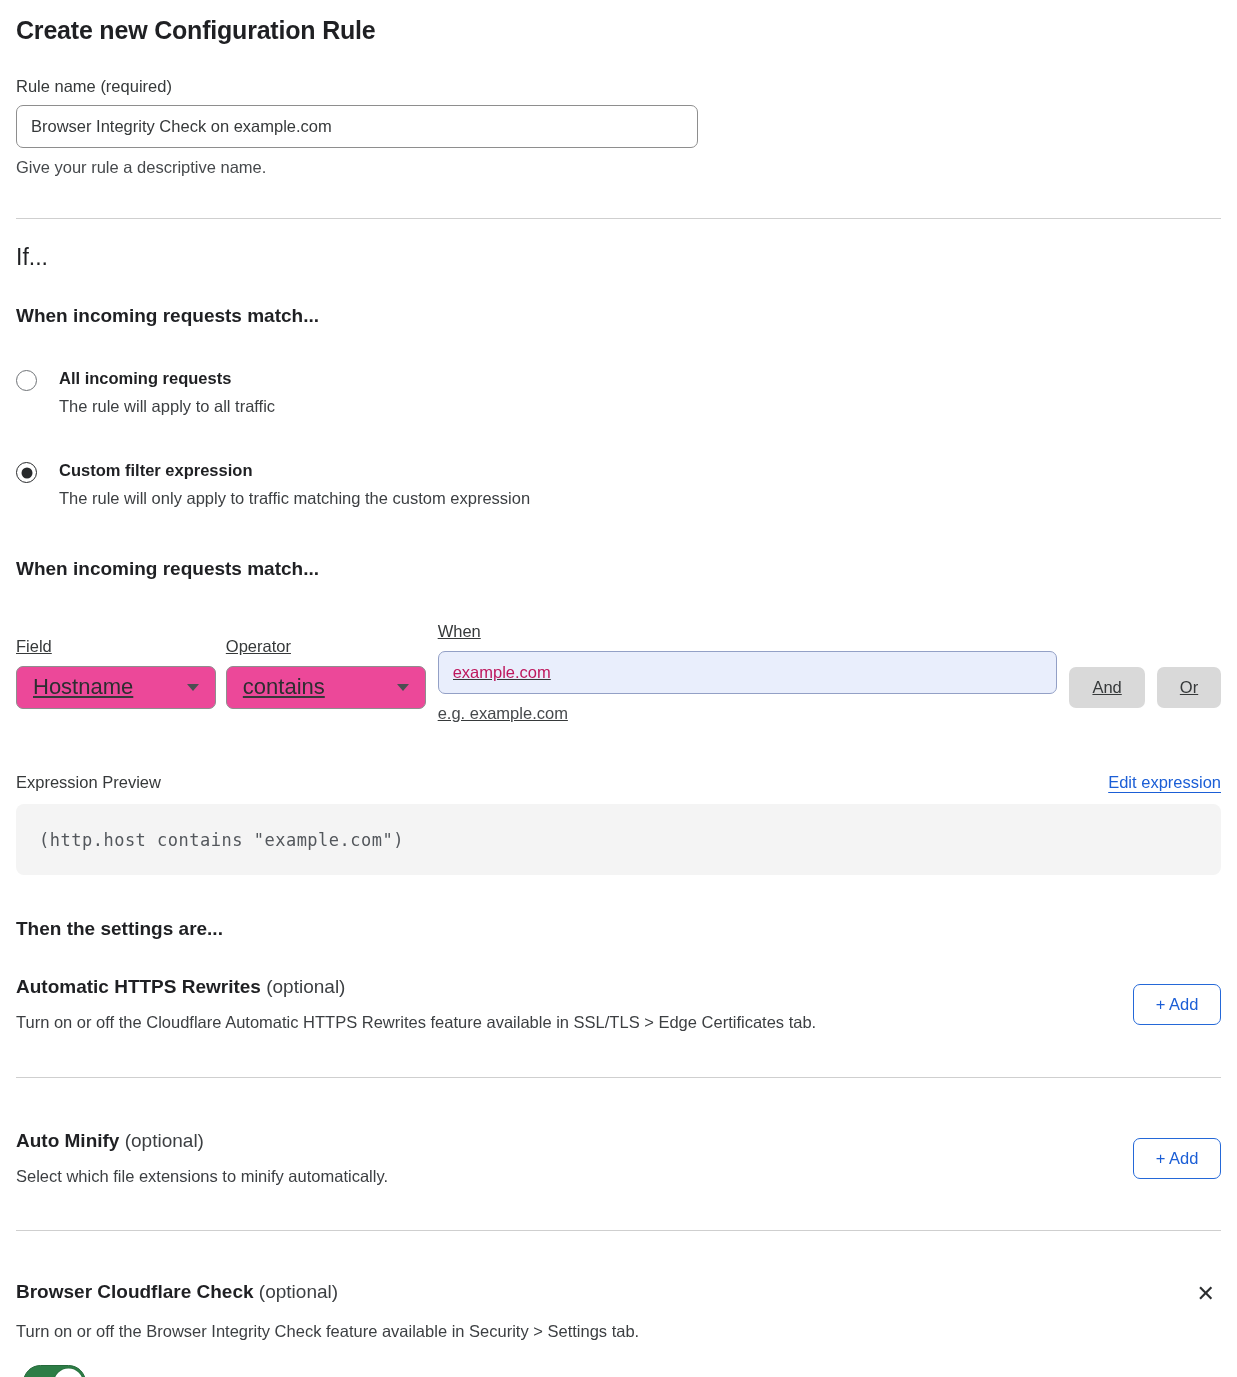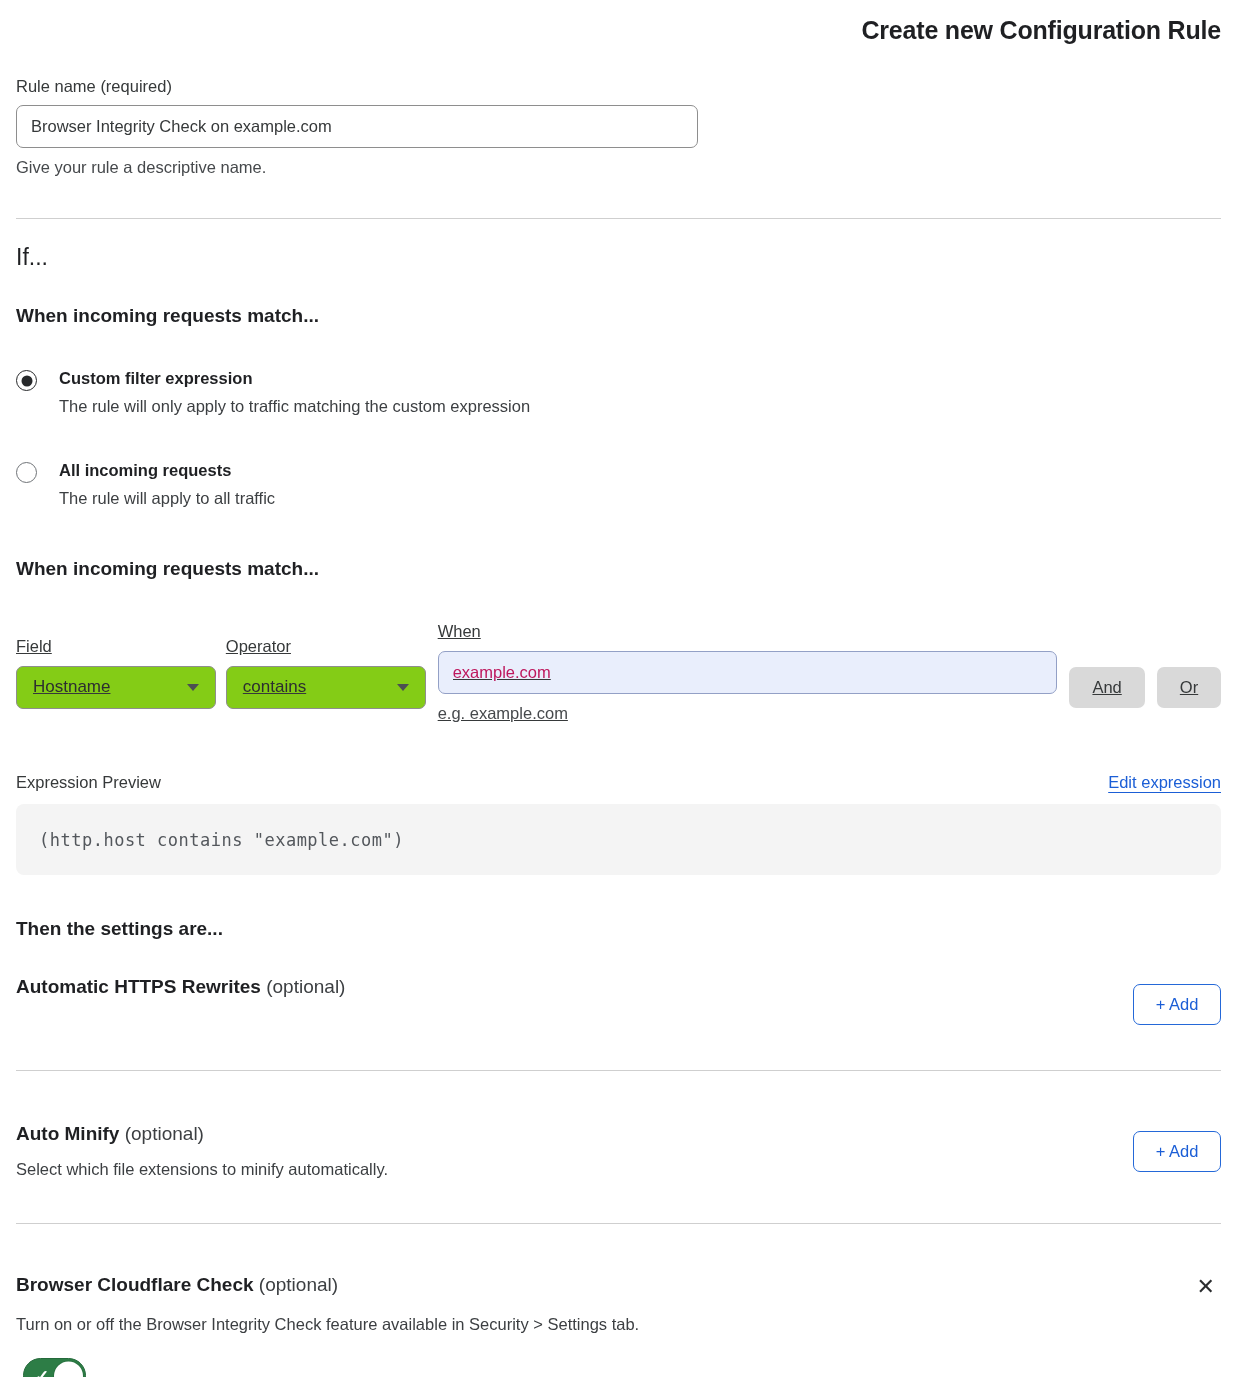--- a/index.html
+++ b/index.html
@@ -10,21 +10,20 @@
     color: #36393a;
     -webkit-font-smoothing: antialiased;
   }
   .container { padding: 16px 16px 16px 16px; }
 
   h1.page-title {
     font-size: 25px;
     font-weight: 700;
     color: #1f2023;
     letter-spacing: -0.2px;
-    text-align: right;
   }
 
   
   .rule-label { margin-top: 32px; font-size: 16.5px; color: #36393a; }
   .rule-name-input {
     display: block;
     margin-top: 9px;
     width: 682px;
     height: 43px;
     border: 1px solid #8e8e8e;
@@ -80,26 +79,26 @@
   
   .builder { margin-top: 42px; display: flex; align-items: center; text-decoration: underline; }
   .col-label { font-size: 16.5px; color: #36393a; margin-bottom: 10px; line-height: 19px; }
   .col-field { width: 200px; }
   .col-operator { width: 200px; margin-left: 10px; }
   .col-value { width: 620px; margin-left: 12px; }
   .select {
     height: 43px;
     border: 1px solid #8e8e8e;
     border-radius: 7px;
-    background: #84cc16;
+    background: #ec4899;
     display: flex;
     align-items: center;
     justify-content: space-between;
     padding: 0 16px;
-    font-size: 17px;
+    font-size: 22px;
     color: #2c2e30;
     cursor: pointer;
   }
   .caret {
     width: 0; height: 0;
     border-left: 6px solid transparent;
     border-right: 6px solid transparent;
     border-top: 7px solid #4c4f52;
   }
   .value-input {
@@ -239,31 +238,31 @@
     <div class="field-helper">Give your rule a descriptive name.</div>
   </div>
 
   <hr class="divider divider-top">
 
   <h2 class="if-heading">If...</h2>
   <h3 class="sub-heading sub-1">When incoming requests match...</h3>
 
   <div class="options">
     <div class="option">
+      <span class="radio"></span>
+      <div class="option-text">
+        <div class="option-label">All incoming requests</div>
+        <div class="option-desc">The rule will apply to all traffic</div>
+      </div>
+    </div>
+    <div class="option">
       <span class="radio selected"></span>
       <div class="option-text">
         <div class="option-label">Custom filter expression</div>
         <div class="option-desc">The rule will only apply to traffic matching the custom expression</div>
-      </div>
-    </div>
-    <div class="option">
-      <span class="radio"></span>
-      <div class="option-text">
-        <div class="option-label">All incoming requests</div>
-        <div class="option-desc">The rule will apply to all traffic</div>
       </div>
     </div>
   </div>
 
   <h3 class="sub-heading sub-2">When incoming requests match...</h3>
 
   <div class="builder">
     <div class="col-field">
       <div class="col-label">Field</div>
       <div class="select">
@@ -294,20 +293,21 @@
   <div class="code-block">(http.host contains "example.com")</div>
 
   <h3 class="sub-heading then-heading">Then the settings are...</h3>
 
   <div class="setting setting-1">
     <div>
       <div class="setting-title-row">
         <span class="setting-title">Automatic HTTPS Rewrites</span>
         <span class="setting-optional"> </span><span class="setting-optional">(optional)</span>
       </div>
+      <div class="setting-desc">Turn on or off the Cloudflare Automatic HTTPS Rewrites feature available in SSL/TLS &gt; Edge Certificates tab.</div>
     </div>
     <button class="add-btn">+ Add</button>
   </div>
 
   <hr class="divider divider-s1">
 
   <div class="setting setting-2">
     <div>
       <div class="setting-title-row">
         <span class="setting-title">Auto Minify</span>

